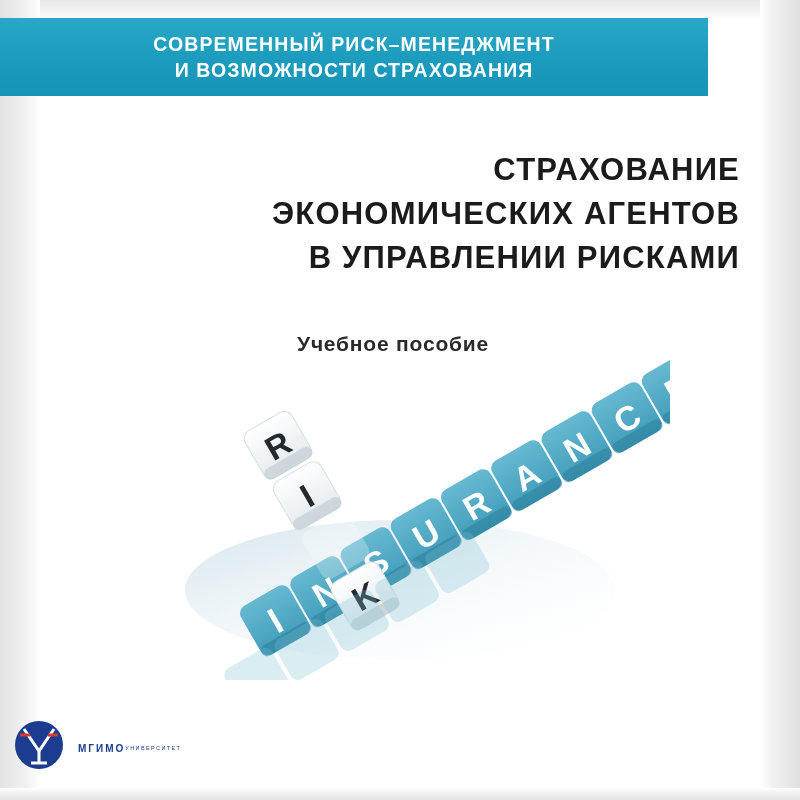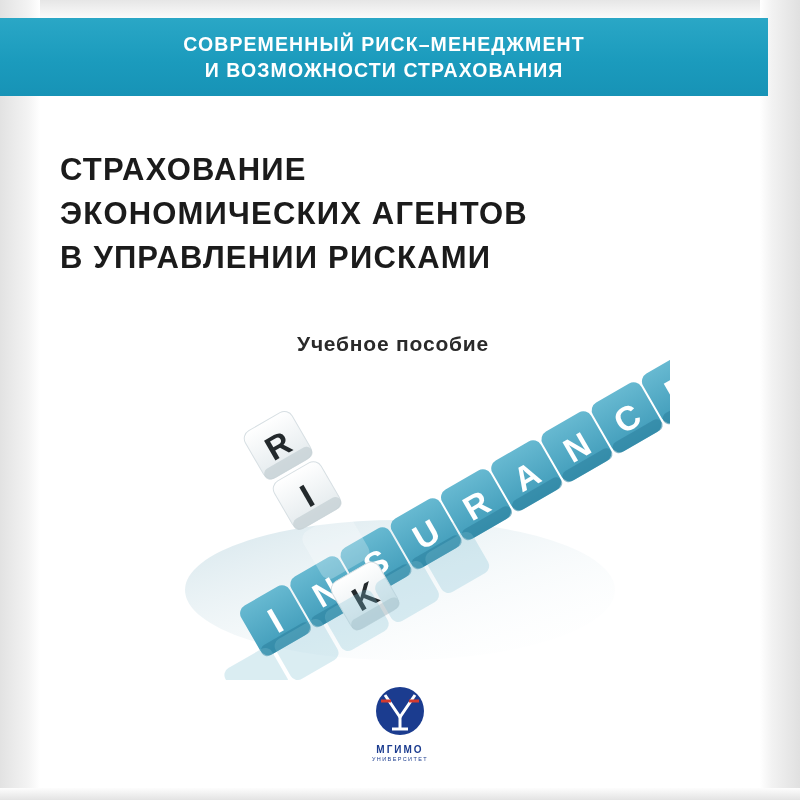--- a/index.html
+++ b/index.html
@@ -19,21 +19,21 @@
   .cover {
     position: absolute;
     left: 0px; top: 0px;
     width: 800px; height: 800px;
     background: #ffffff;
   }
   
   .banner {
     position: absolute;
     left: 0px; top: 18px;
-    width: 768px; height: 78px;
+    width: 708px; height: 78px;
     background: #1f9fc0;
     background: linear-gradient(180deg, #2aa7c6 0%, #1b9bbd 55%, #1793b6 100%);
     display: flex;
     flex-direction: column;
     align-items: center;
     justify-content: center;
   }
   .banner-line {
     color: #ffffff;
     font-weight: bold;
@@ -58,21 +58,21 @@
   .bottom-edge {
     position: absolute; left: 0; bottom: 0; width: 800px; height: 12px;
     background: linear-gradient(0deg,#e3e3e3 0%, #fdfdfd 100%);
   }
 
   
   .title-block {
     position: absolute;
     left: 60px; top: 148px;
     width: 680px;
-    text-align: left;
+    text-align: right;
   }
   .title-line {
     color: #1b1b1b;
     font-weight: bold;
     font-size: 31px;
     letter-spacing: 1.2px;
     line-height: 44px;
     white-space: nowrap;
   }
   .subtitle {
@@ -90,24 +90,23 @@
   .illus {
     position: absolute;
     left: 150px; top: 360px;
     width: 520px; height: 320px;
   }
   .illus svg { display: block; }
 
   
   .logo {
     position: absolute;
-    left: 0; bottom: 38px;
+    left: 0; bottom: 25px;
     width: 800px;
     display: flex;
-    flex-direction: column;
     align-items: center;
   }
   .logo-mark {
     width: 78px; height: 56px;
   }
   .logo-name {
     margin-top: 3px;
     font-size: 10px;
     font-weight: bold;
     letter-spacing: 2px;

